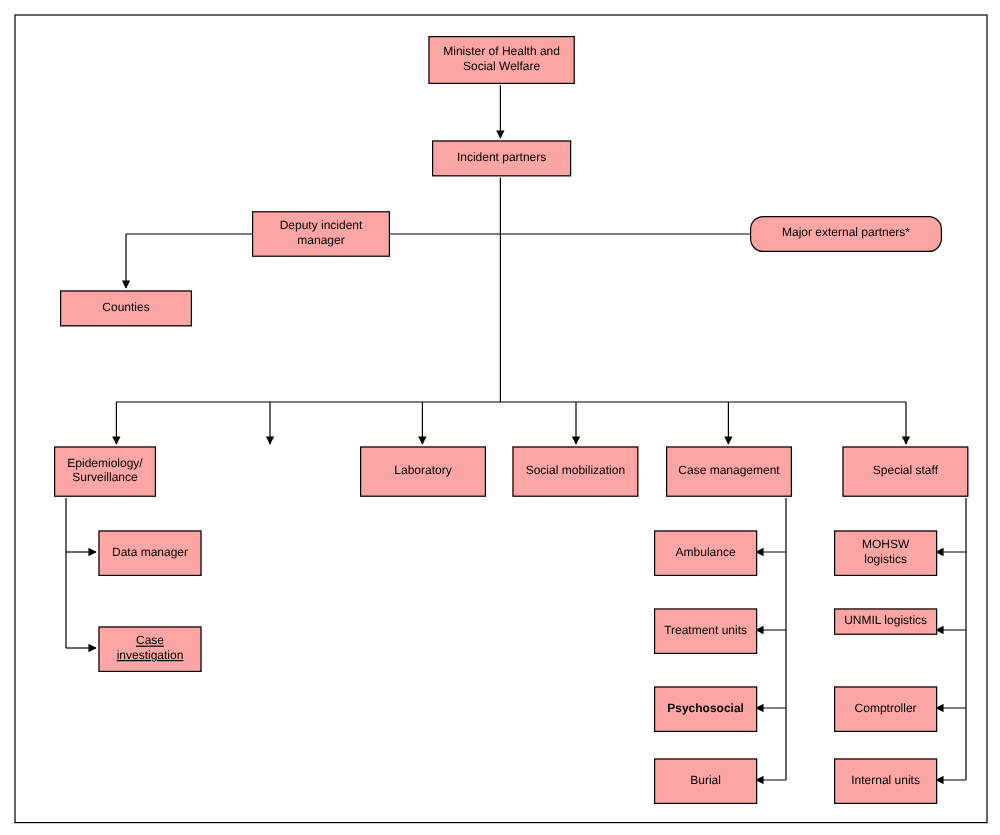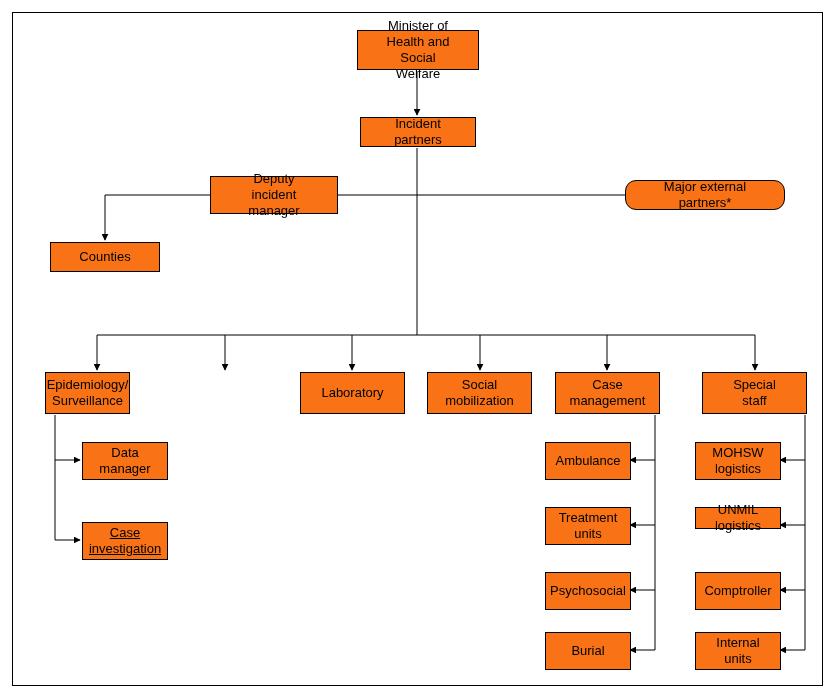--- a/index.html
+++ b/index.html
@@ -18,28 +18,28 @@
     position: absolute;
     left: 12px;
     top: 12px;
     width: 809px;
     height: 672px;
     border: 1px solid #000;
   }
   .node {
     position: absolute;
     border: 1px solid #000;
-    background: #f97316;
-    font-size: 13px;
+    background: #fca5a5;
+    font-size: 10px;
     line-height: 1.25;
     text-align: center;
     display: flex;
     align-items: center;
     justify-content: center;
-    padding: 2px 20px;
+    padding: 2px 4px;
     box-sizing: border-box;
   }
   svg.lines {
     position: absolute;
     left: 0;
     top: 0;
     width: 833px;
     height: 696px;
     pointer-events: none;
   }
@@ -93,21 +93,21 @@
       <line x1="805" y1="525" x2="780" y2="525" marker-end="url(#arr)"></line>
       <line x1="805" y1="590" x2="780" y2="590" marker-end="url(#arr)"></line>
       <line x1="805" y1="650" x2="780" y2="650" marker-end="url(#arr)"></line>
     </g>
   </svg>
 
   <div class="node" style="left:357px; top:30px; width:122px; height:40px;">Minister of Health
 and Social Welfare</div>
   <div class="node" style="left:360px; top:117px; width:116px; height:30px;">Incident partners</div>
 
-  <div class="node" style="left:210px; top:176px; width:128px; height:38px;">Deputy
+  <div class="node" style="left:210px; top:176px; width:115px; height:38px;">Deputy
 incident manager</div>
   <div class="node" style="left:625px; top:180px; width:160px; height:30px;border-radius:11px;">Major external partners*</div>
   <div class="node" style="left:50px; top:242px; width:110px; height:30px;">Counties</div>
 
   <div class="node" style="left:45px;  top:372px; width:85px; height:42px;">Epidemiology/
 Surveillance</div>
   <div class="node" style="left:300px; top:372px; width:105px; height:42px;">Laboratory</div>
   <div class="node" style="left:427px; top:372px; width:105px; height:42px;">Social
 mobilization</div>
   <div class="node" style="left:555px; top:372px; width:105px; height:42px;">Case
@@ -115,21 +115,21 @@
   <div class="node" style="left:702px; top:372px; width:105px; height:42px;">Special staff</div>
 
   <div class="node" style="left:82px; top:442px; width:86px; height:38px;">Data
 manager</div>
   <div class="node" style="left:82px; top:522px; width:86px; height:38px;text-decoration:underline;">Case
 investigation</div>
 
   <div class="node" style="left:545px; top:442px; width:86px; height:38px;">Ambulance</div>
   <div class="node" style="left:545px; top:507px; width:86px; height:38px;">Treatment
 units</div>
-  <div class="node" style="left:545px; top:572px; width:86px; height:38px;">Psychosocial</div>
+  <div class="node" style="left:545px; top:572px; width:86px; height:38px;font-weight:bold;">Psychosocial</div>
   <div class="node" style="left:545px; top:632px; width:86px; height:38px;">Burial</div>
 
   <div class="node" style="left:695px; top:442px; width:86px; height:38px;">MOHSW
 logistics</div>
   <div class="node" style="left:695px; top:507px; width:86px; height:22px;">UNMIL
 logistics</div>
   <div class="node" style="left:695px; top:572px; width:86px; height:38px;">Comptroller</div>
   <div class="node" style="left:695px; top:632px; width:86px; height:38px;">Internal
 units</div>
 </div>

